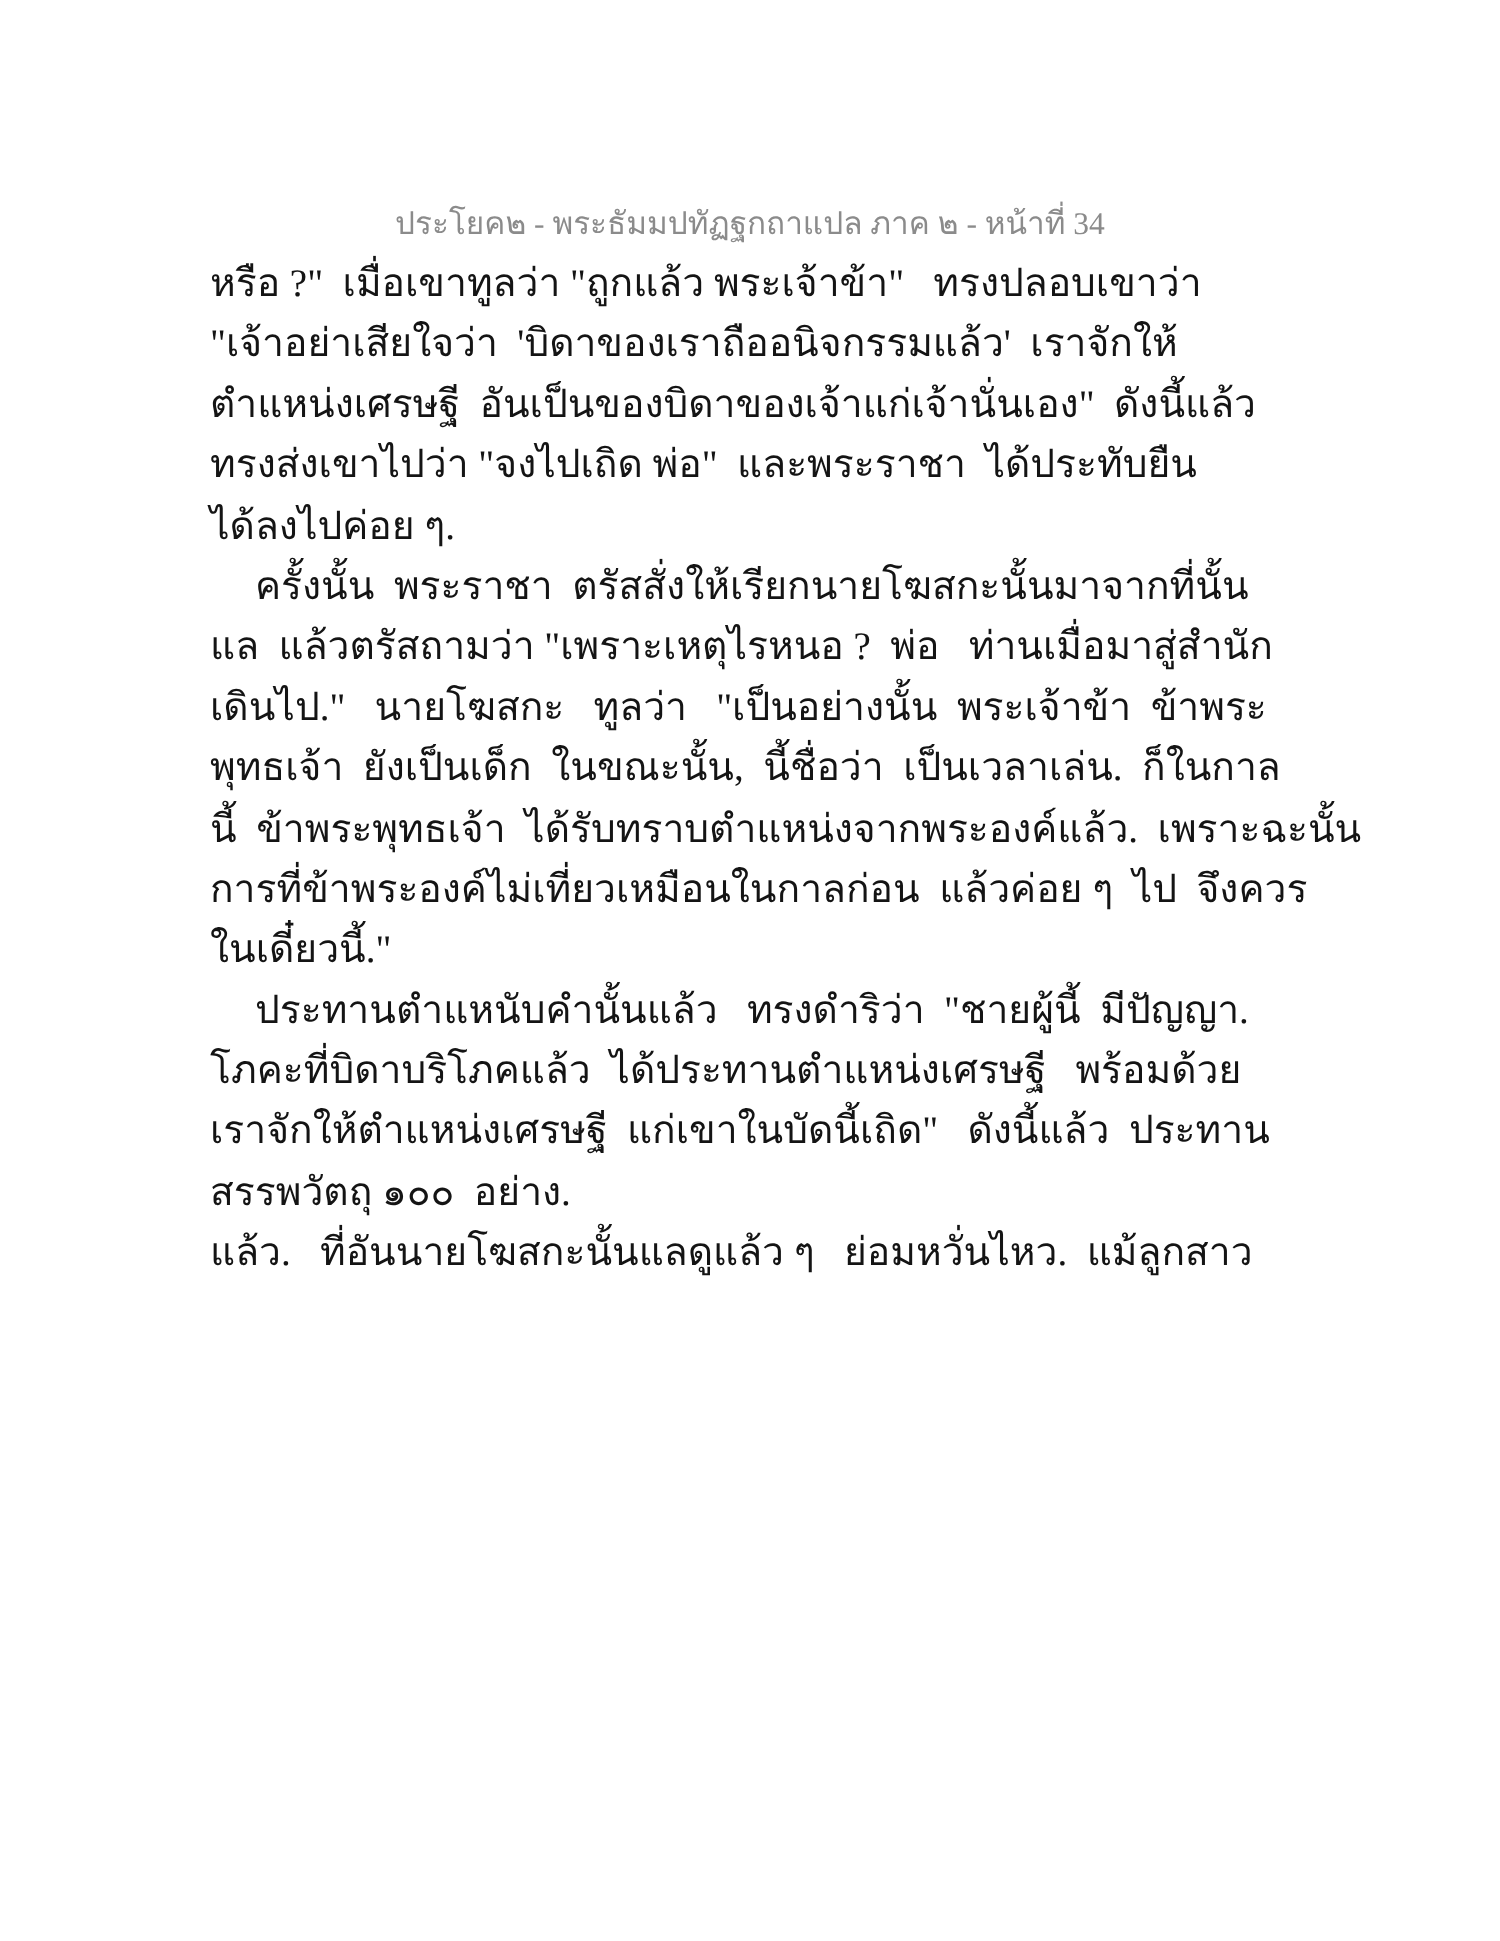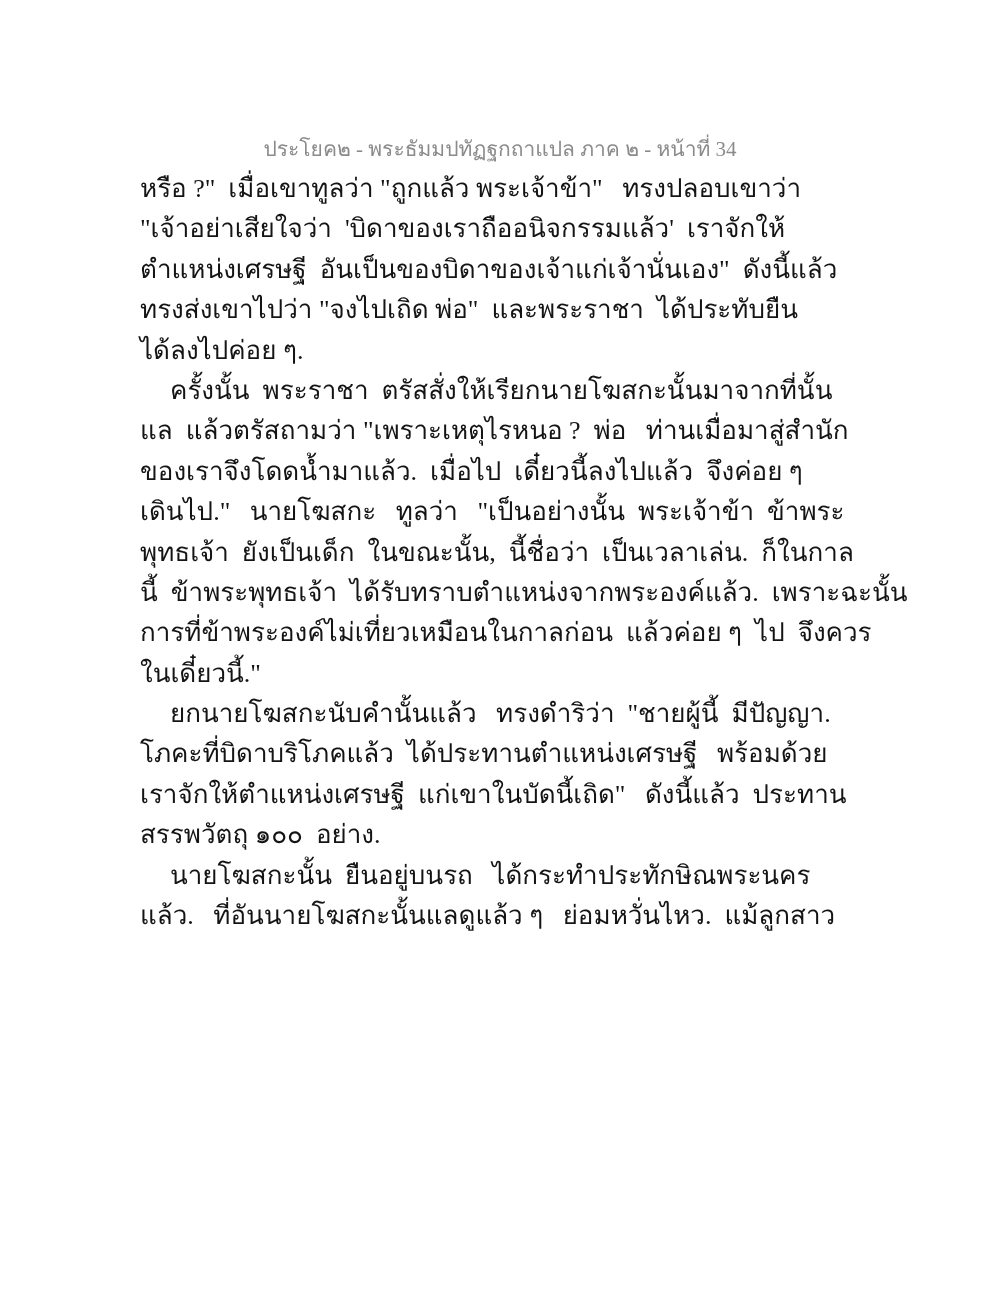--- a/index.html
+++ b/index.html
@@ -50,26 +50,24 @@
 <div class="page">
   <div class="page-header">ประโยค๒ - พระธัมมปทัฏฐกถาแปล ภาค ๒ - หน้าที่ 34</div>
   <div class="text-block">
       <div class="line flush">หรือ ?"  เมื่อเขาทูลว่า "ถูกแล้ว พระเจ้าข้า"   ทรงปลอบเขาว่า</div>
       <div class="line flush">"เจ้าอย่าเสียใจว่า  'บิดาของเราถืออนิจกรรมแล้ว'  เราจักให้</div>
       <div class="line flush">ตำแหน่งเศรษฐี  อันเป็นของบิดาของเจ้าแก่เจ้านั่นเอง"  ดังนี้แล้ว</div>
       <div class="line flush">ทรงส่งเขาไปว่า "จงไปเถิด พ่อ"  และพระราชา  ได้ประทับยืน</div>
       <div class="line flush">ได้ลงไปค่อย ๆ.</div>
       <div class="line indent">ครั้งนั้น  พระราชา  ตรัสสั่งให้เรียกนายโฆสกะนั้นมาจากที่นั้น</div>
       <div class="line flush">แล  แล้วตรัสถามว่า "เพราะเหตุไรหนอ ?  พ่อ   ท่านเมื่อมาสู่สำนัก</div>
-      <div class="line flush">ของเราจึงโดดน้ำมาแล้ว.  เมื่อไป  เดี๋ยวนี้ลงไปแล้ว  จึงค่อย ๆ</div>
       <div class="line flush">เดินไป."   นายโฆสกะ   ทูลว่า   "เป็นอย่างนั้น  พระเจ้าข้า  ข้าพระ</div>
       <div class="line flush">พุทธเจ้า  ยังเป็นเด็ก  ในขณะนั้น,  นี้ชื่อว่า  เป็นเวลาเล่น.  ก็ในกาล</div>
       <div class="line flush">นี้  ข้าพระพุทธเจ้า  ได้รับทราบตำแหน่งจากพระองค์แล้ว.  เพราะฉะนั้น</div>
       <div class="line flush">การที่ข้าพระองค์ไม่เที่ยวเหมือนในกาลก่อน  แล้วค่อย ๆ  ไป  จึงควร</div>
       <div class="line flush">ในเดี๋ยวนี้."</div>
-      <div class="line indent">ยกนายโฆสกะนับคำนั้นแล้ว   ทรงดำริว่า  "ชายผู้นี้  มีปัญญา.</div>
+      <div class="line indent">ประทานตำแหนับคำนั้นแล้ว   ทรงดำริว่า  "ชายผู้นี้  มีปัญญา.</div>
       <div class="line flush">โภคะที่บิดาบริโภคแล้ว  ได้ประทานตำแหน่งเศรษฐี   พร้อมด้วย</div>
       <div class="line flush">เราจักให้ตำแหน่งเศรษฐี  แก่เขาในบัดนี้เถิด"   ดังนี้แล้ว  ประทาน</div>
       <div class="line flush">สรรพวัตถุ ๑๐๐  อย่าง.</div>
-      <div class="line indent">นายโฆสกะนั้น  ยืนอยู่บนรถ   ได้กระทำประทักษิณพระนคร</div>
       <div class="line flush">แล้ว.   ที่อันนายโฆสกะนั้นแลดูแล้ว ๆ   ย่อมหวั่นไหว.  แม้ลูกสาว</div>
     </div>
 </div>
 
 </body></html>

